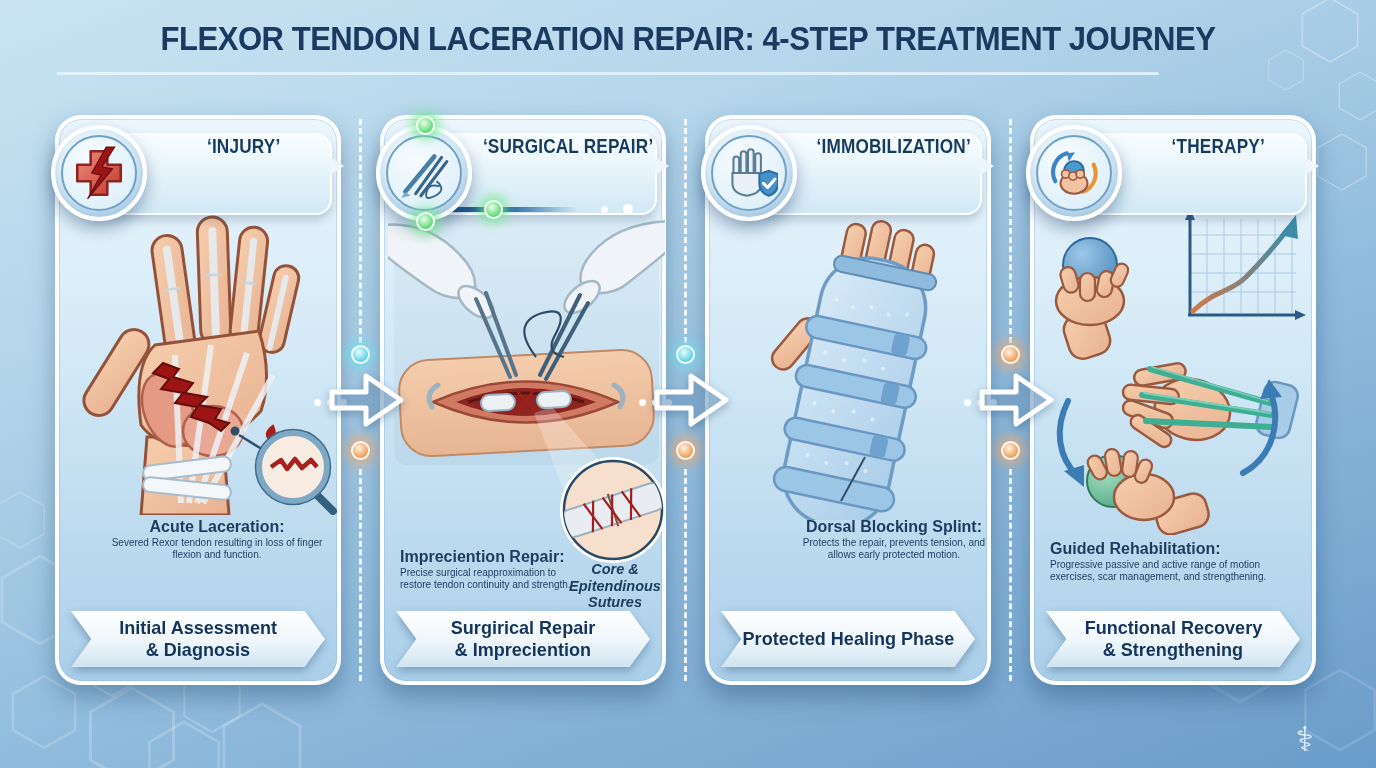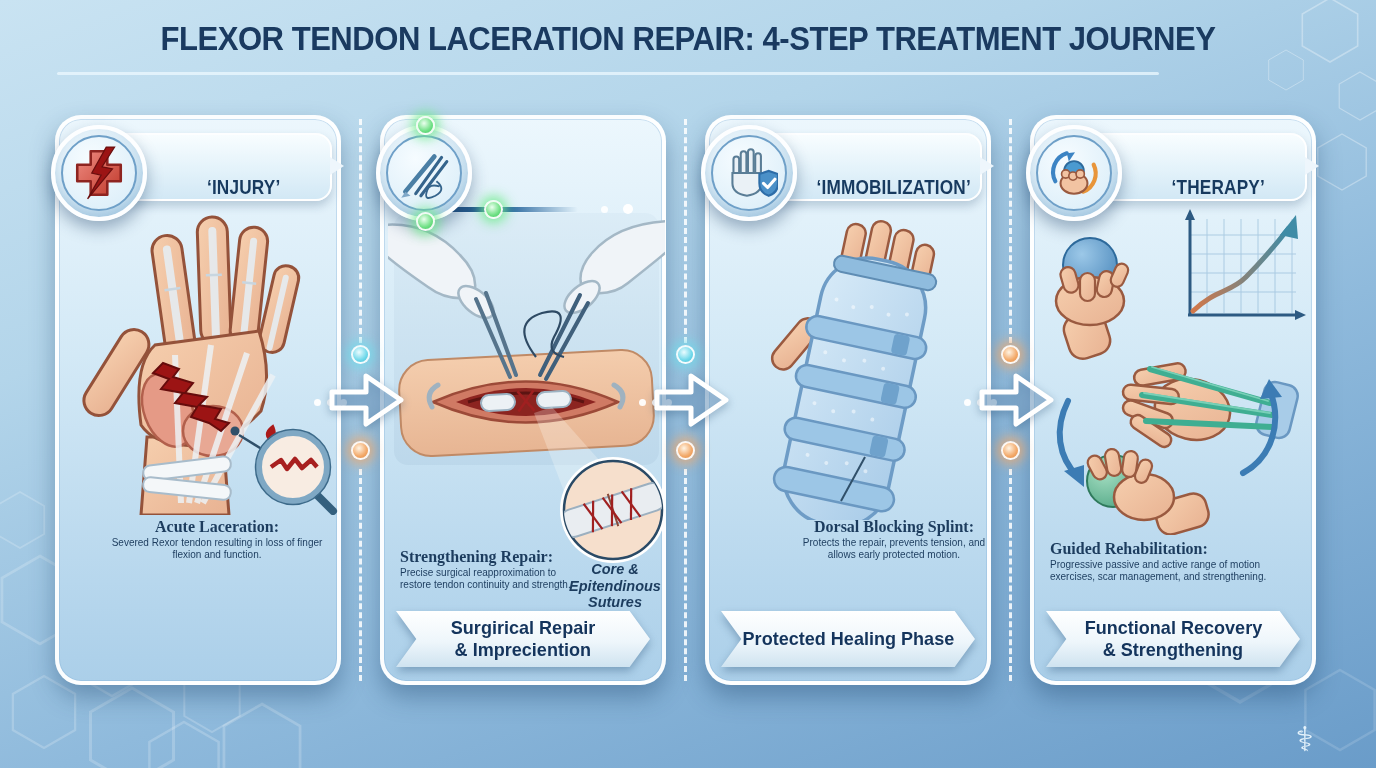--- a/index.html
+++ b/index.html
@@ -19,33 +19,33 @@
     border:4px solid rgba(255,255,255,.95);box-sizing:border-box;
     box-shadow:0 12px 24px rgba(25,65,105,.38), inset 0 0 0 1px rgba(130,175,215,.35);
     z-index:1;overflow:visible;}
   .badge{position:absolute;left:-8px;top:6px;width:96px;height:96px;border-radius:50%;
     background:linear-gradient(145deg,#eef7fc,#bcd9ec);border:4px solid #fdfeff;
     box-shadow:0 8px 16px rgba(25,60,100,.38), inset 0 -5px 9px rgba(110,160,200,.35);
     z-index:6;box-sizing:border-box;}
   .badge-inner{position:absolute;inset:6px;border-radius:50%;
     background:radial-gradient(circle at 38% 30%,#f6fcff,#d8ecf8);
     border:2.5px solid #6fa0c8;display:flex;align-items:center;justify-content:center;box-sizing:border-box;}
-  .pill{position:absolute;left:24px;right:5px;top:14px;height:68px;border-radius:16px;
+  .pill{position:absolute;left:24px;right:5px;top:14px;height:82px;border-radius:16px;
     background:linear-gradient(180deg,#f8fdff,#e3f2fa 55%,#d2e8f5);
     border:2.5px solid rgba(255,255,255,.95);box-sizing:border-box;
     box-shadow:0 5px 10px rgba(25,60,100,.22);
-    display:flex;align-items:flex-end;justify-content:center;padding-left:72px;z-index:5;}
+    display:flex;align-items:flex-start;justify-content:center;padding-left:72px;z-index:5;}
   .pill::after{content:"";position:absolute;right:-14px;top:22px;width:0;height:0;
     border-top:9px solid transparent;border-bottom:9px solid transparent;
     border-left:14px solid #eef6fc;}
   .step-title{font-size:20px;font-weight:bold;color:#173a5f;white-space:nowrap;
     transform:scaleX(.86);letter-spacing:.2px;}
   .illus{position:absolute;left:4px;z-index:2;}
   .desc{position:absolute;color:#1c3c5e;z-index:3;}
-  .desc-title{font-size:16px;font-weight:bold;line-height:1.25;font-family:Liberation Serif, serif;}
+  .desc-title{font-size:16px;font-weight:bold;line-height:1.25;}
   .desc-body{font-size:10px;line-height:1.24;}
   .inset-cap{position:absolute;font-size:14.5px;font-weight:bold;color:#1c3c5e;
     text-align:center;line-height:1.15;z-index:3;font-style:italic;}
   .ribbon{position:absolute;left:12px;right:12px;bottom:14px;height:56px;z-index:3;
     filter:drop-shadow(0 4px 4px rgba(25,65,105,.35));}
   .ribbon-shape{width:100%;height:100%;
     clip-path:polygon(0% 0%, 92% 0%, 100% 50%, 92% 100%, 0% 100%, 8% 50%);
     background:linear-gradient(180deg,#ffffff 0%,#eef6fb 55%,#cfe3f0 100%);
     display:flex;flex-direction:column;align-items:center;justify-content:center;}
   .ribbon-line{font-size:19px;font-weight:bold;color:#14345c;line-height:1.14;
@@ -193,36 +193,45 @@
         <circle cx="230" cy="262" r="37.5" fill="none" stroke="#3c6a8a" stroke-width="1.5"></circle>
         <path d="M208 262 l10 -7 l6 9 l8 -10 l7 9 l9 -8 l6 7" fill="none" stroke="#a82020" stroke-width="4.5" stroke-linejoin="round"></path>
       </g>
     </svg>
 
     <div class="desc" style="top:398px;left:50px;width:216px;text-align:center">
       <div class="desc-title">Acute Laceration:</div>
       <div class="desc-body">Severed Rexor tendon resulting in loss of finger flexion and function.</div>
     </div>
 
+    <div class="ribbon">
+      <div class="ribbon-shape">
+        <span class="ribbon-line">Initial Assessment</span>
+        <span class="ribbon-line">&amp; Diagnosis</span>
+      </div>
+    </div>
   </section>
 
   <section class="panel" style="left:380px">
     <div class="badge">
       <div class="badge-inner">
         <svg width="58" height="58" viewBox="0 0 56 56">
           <line x1="10" y1="46" x2="38" y2="12" stroke="#4a7fa5" stroke-width="4.5" stroke-linecap="round"></line>
           <polygon points="10,46 6,52 15,50" fill="#7fa8c8"></polygon>
           <line x1="20" y1="48" x2="45" y2="13" stroke="#35648c" stroke-width="3" stroke-linecap="round"></line>
           <line x1="25" y1="50" x2="50" y2="17" stroke="#35648c" stroke-width="3" stroke-linecap="round"></line>
           <path d="M40 36 q10 8 -1 14 q-12 6 -8 -5 q2 -7 12 -4" fill="none" stroke="#35648c" stroke-width="1.8"></path>
         </svg>
       </div>
     </div>
     <div class="gdot green bdgdot-t"></div>
     <div class="gdot green bdgdot-b"></div>
+    <div class="pill">
+      <span class="step-title">‘SURGICAL REPAIR’</span>
+    </div>
     <div class="p2line"></div>
     <div class="gdot green p2glow-main"></div>
     <div class="p2sd1"></div>
     <div class="p2sd2"></div>
 
     <svg class="illus" style="top:86px" width="277" height="360" viewBox="0 0 277 360">
       <defs>
         <linearGradient id="fieldGrad" x1="0" y1="0" x2="0" y2="1">
           <stop offset="0" stop-color="#d7e9f4"></stop>
             <stop offset="1" stop-color="#b6d2e6"></stop>
@@ -274,21 +283,21 @@
             <line x1="219" y1="290" x2="229" y2="320" stroke="#a02020" stroke-width="2.2"></line>
             <line x1="229" y1="290" x2="219" y2="320" stroke="#a02020" stroke-width="2.2"></line>
             <line x1="239" y1="290" x2="249" y2="320" stroke="#a02020" stroke-width="2.2"></line>
             <line x1="249" y1="290" x2="239" y2="320" stroke="#a02020" stroke-width="2.2"></line>
           </g>
         </g>
       </g>
     </svg>
 
     <div class="desc" style="top:428px;left:16px;width:188px;text-align:left">
-      <div class="desc-title">Strengthening Repair:</div>
+      <div class="desc-title">Impreciention Repair:</div>
       <div class="desc-body">Precise surgical reapproximation to restore tendon continuity and strength.</div>
     </div>
     <div class="inset-cap" style="top:442px;left:178px;width:106px">Core &amp; Epitendinous Sutures</div>
 
     <div class="ribbon">
       <div class="ribbon-shape">
         <span class="ribbon-line">Surgirical Repair</span>
         <span class="ribbon-line">&amp; Impreciention</span>
       </div>
     </div>

